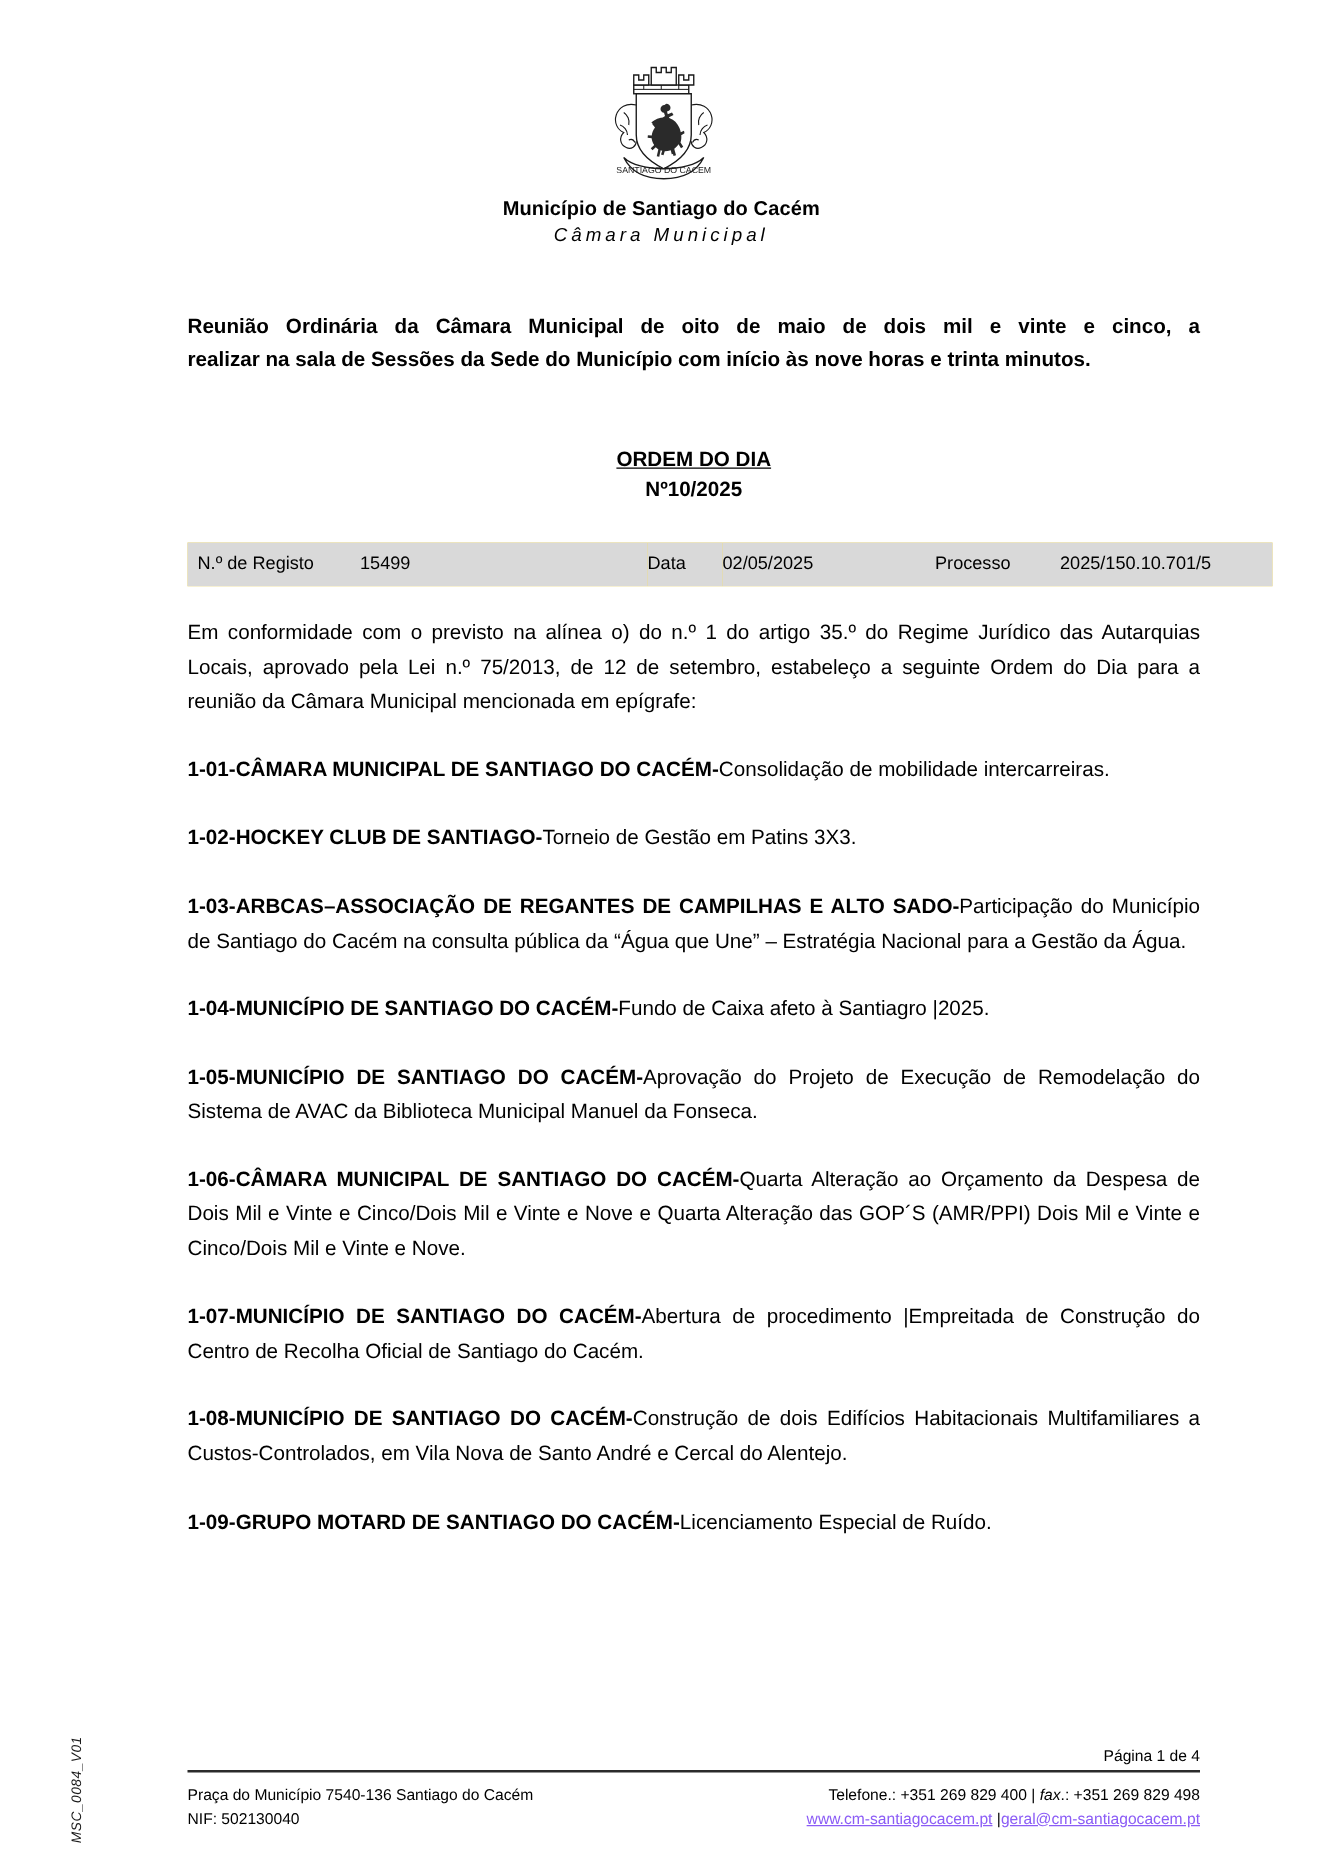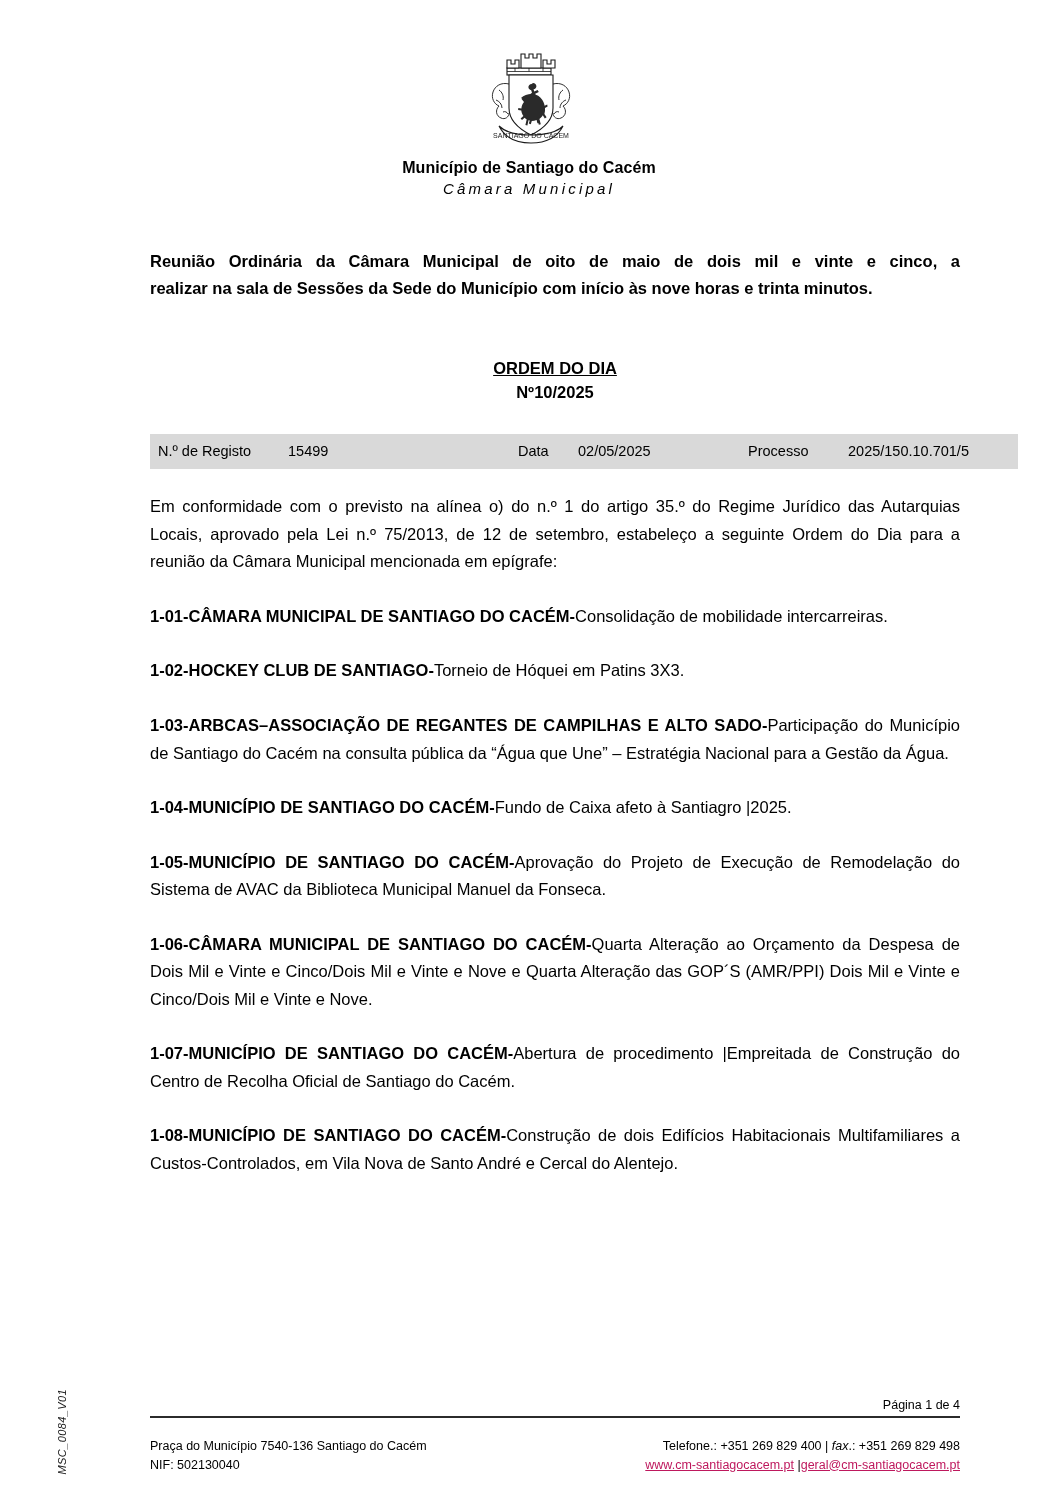--- a/index.html
+++ b/index.html
@@ -140,36 +140,36 @@
   }
   .footer-rule {
     border-top: 2.2px solid #2b2b2b;
     width: 100%;
     height: 0;
   }
   .footer-cols {
     display: flex;
     justify-content: space-between;
     align-items: flex-start;
-    padding-top: 19px;
+    padding-top: 9px;
     gap: 16px;
   }
   .footer-left {
     font-size: 12.5px;
     line-height: 1.48;
     text-align: left;
   }
   .footer-right {
     font-size: 12.5px;
     line-height: 1.48;
     text-align: right;
   }
   .footer-right .fax-word { font-style: italic; }
   .flink {
-    color: #be185d;
+    color: #8b5cf6;
     text-decoration: underline;
   }
   .sidecode {
     position: absolute;
     left: 56px;
     top: 1389px;
     font-size: 11px;
     font-style: italic;
     letter-spacing: 0.4px;
     color: #1a1a1a;
@@ -244,34 +244,35 @@
           <td class="rt-label-proc">Processo</td>
           <td class="rt-value-proc">2025/150.10.701/5</td>
         </tr>
       </tbody>
     </table>
 
     <p class="body-para">Em conformidade com o previsto na alínea o) do n.º 1 do artigo 35.º do Regime Jurídico das Autarquias Locais, aprovado pela Lei n.º 75/2013, de 12 de setembro, estabeleço a seguinte Ordem do Dia para a reunião da Câmara Municipal mencionada em epígrafe:</p>
 
     <p class="agenda-item"><strong>1-01-CÂMARA MUNICIPAL DE SANTIAGO DO CACÉM-</strong><span>Consolidação de mobilidade intercarreiras.</span></p>
 
-    <p class="agenda-item"><strong>1-02-HOCKEY CLUB DE SANTIAGO-</strong><span>Torneio de Hóquei em Patins 3X3.</span></p>
+    <p class="agenda-item"><strong>1-02-HOCKEY CLUB DE SANTIAGO-</strong><span>Torneio de Gestão em Patins 3X3.</span></p>
 
     <p class="agenda-item"><strong>1-03-ARBCAS–ASSOCIAÇÃO DE REGANTES DE CAMPILHAS E ALTO SADO-</strong><span>Participação do Município de Santiago do Cacém na consulta pública da “Água que Une” – Estratégia Nacional para a Gestão da Água.</span></p>
 
     <p class="agenda-item"><strong>1-04-MUNICÍPIO DE SANTIAGO DO CACÉM-</strong><span>Fundo de Caixa afeto à Santiagro |2025.</span></p>
 
     <p class="agenda-item"><strong>1-05-MUNICÍPIO DE SANTIAGO DO CACÉM-</strong><span>Aprovação do Projeto de Execução de Remodelação do Sistema de AVAC da Biblioteca Municipal Manuel da Fonseca.</span></p>
 
     <p class="agenda-item"><strong>1-06-CÂMARA MUNICIPAL DE SANTIAGO DO CACÉM-</strong><span>Quarta Alteração ao Orçamento da Despesa de Dois Mil e Vinte e Cinco/Dois Mil e Vinte e Nove e Quarta Alteração das GOP´S (AMR/PPI) Dois Mil e Vinte e Cinco/Dois Mil e Vinte e Nove.</span></p>
 
     <p class="agenda-item"><strong>1-07-MUNICÍPIO DE SANTIAGO DO CACÉM-</strong><span>Abertura de procedimento |Empreitada de Construção do Centro de Recolha Oficial de Santiago do Cacém.</span></p>
 
     <p class="agenda-item"><strong>1-08-MUNICÍPIO DE SANTIAGO DO CACÉM-</strong><span>Construção de dois Edifícios Habitacionais Multifamiliares a Custos-Controlados, em Vila Nova de Santo André e Cercal do Alentejo.</span></p>
 
+    <p class="agenda-item"><strong>1-09-GRUPO MOTARD DE SANTIAGO DO CACÉM-</strong><span>Licenciamento Especial de Ruído.</span></p>
 
   </div>
 
   <div class="sidecode">
     <span class="sidecode-inner">MSC_0084_V01</span>
   </div>
 
   <div class="footer">
     <div class="page-number">Página 1 de 4</div>
     <div class="footer-rule"></div>

